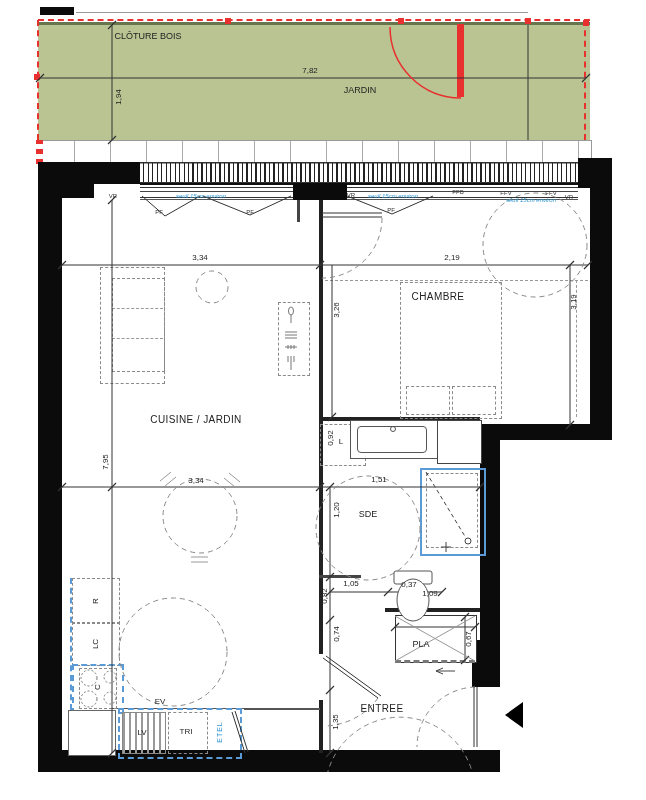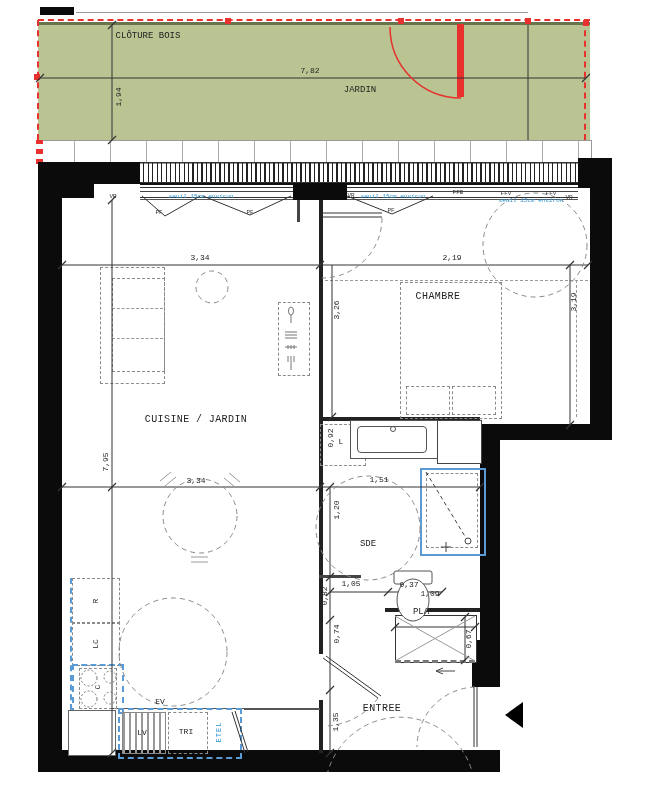--- a/index.html
+++ b/index.html
@@ -1,17 +1,17 @@
 <!DOCTYPE html>
 <html><head>
 <meta charset="utf-8">
 <style>
   html,body{margin:0;padding:0;background:#fff}
   .plan{position:relative;width:646px;height:772px;background:#fff;overflow:hidden;
-        font-family:Liberation Mono, monospace;color:#222}
+        font-family:Liberation Sans, sans-serif;color:#222}
   .abs{position:absolute}
   .w{position:absolute;background:#0b0b0b}
   .lbl{position:absolute;transform:translate(-50%,-50%);white-space:nowrap;color:#222}
   .rot{transform:translate(-50%,-50%) rotate(-90deg)}
   .dim{font-size:8px}
   .room{font-size:10px;letter-spacing:.4px}
   .room-s{font-size:9px}
   .fix{font-size:8px}
   .win-lbl{font-size:6px;color:#333}
   .note{font-size:6px;font-style:italic;color:#2e95d3}
@@ -202,29 +202,29 @@
   <div class="lbl dim" style="left:200px;top:257px">3,34</div>
   <div class="lbl dim" style="left:452px;top:257px">2,19</div>
   <div class="lbl dim rot" style="left:336px;top:310px">3,26</div>
   <div class="lbl dim rot" style="left:573px;top:302px">3,19</div>
   <div class="lbl room" style="left:438px;top:296px">CHAMBRE</div>
   <div class="lbl room" style="left:196px;top:419px">CUISINE / JARDIN</div>
   <div class="lbl dim rot" style="left:105px;top:462px">7,95</div>
   <div class="lbl dim" style="left:196px;top:480px">3,34</div>
   <div class="lbl dim" style="left:379px;top:479px">1,51</div>
   <div class="lbl dim rot" style="left:336px;top:510px">1,20</div>
-  <div class="lbl room-s" style="left:368px;top:544px">SDE</div>
+  <div class="lbl room-s" style="left:368px;top:514px">SDE</div>
   <div class="lbl dim" style="left:351px;top:583px">1,05</div>
   <div class="lbl dim" style="left:409px;top:584px">0,37</div>
   <div class="lbl dim rot" style="left:324px;top:596px">0,82</div>
   <div class="lbl dim rot" style="left:336px;top:634px">0,74</div>
   <div class="lbl dim rot" style="left:335px;top:722px">1,35</div>
   <div class="lbl dim" style="left:430px;top:593px">1,09</div>
   <div class="lbl dim rot" style="left:468px;top:639px">0,67</div>
-  <div class="lbl room-s" style="left:421px;top:612px">PLA</div>
+  <div class="lbl room-s" style="left:421px;top:644px">PLA</div>
   <div class="lbl room" style="left:382px;top:708px">ENTREE</div>
   <div class="lbl dim rot" style="left:330px;top:438px">0,92</div>
   <div class="lbl fix" style="left:341px;top:441px">L</div>
 
   <div class="lbl fix rot" style="left:95px;top:601px">R</div>
   <div class="lbl fix rot" style="left:95px;top:644px">LC</div>
   <div class="lbl fix rot" style="left:97px;top:687px">C</div>
   <div class="lbl fix" style="left:160px;top:701px">EV</div>
   <div class="lbl fix" style="left:142px;top:732px">LV</div>
   <div class="lbl fix" style="left:186px;top:731px">TRI</div>

